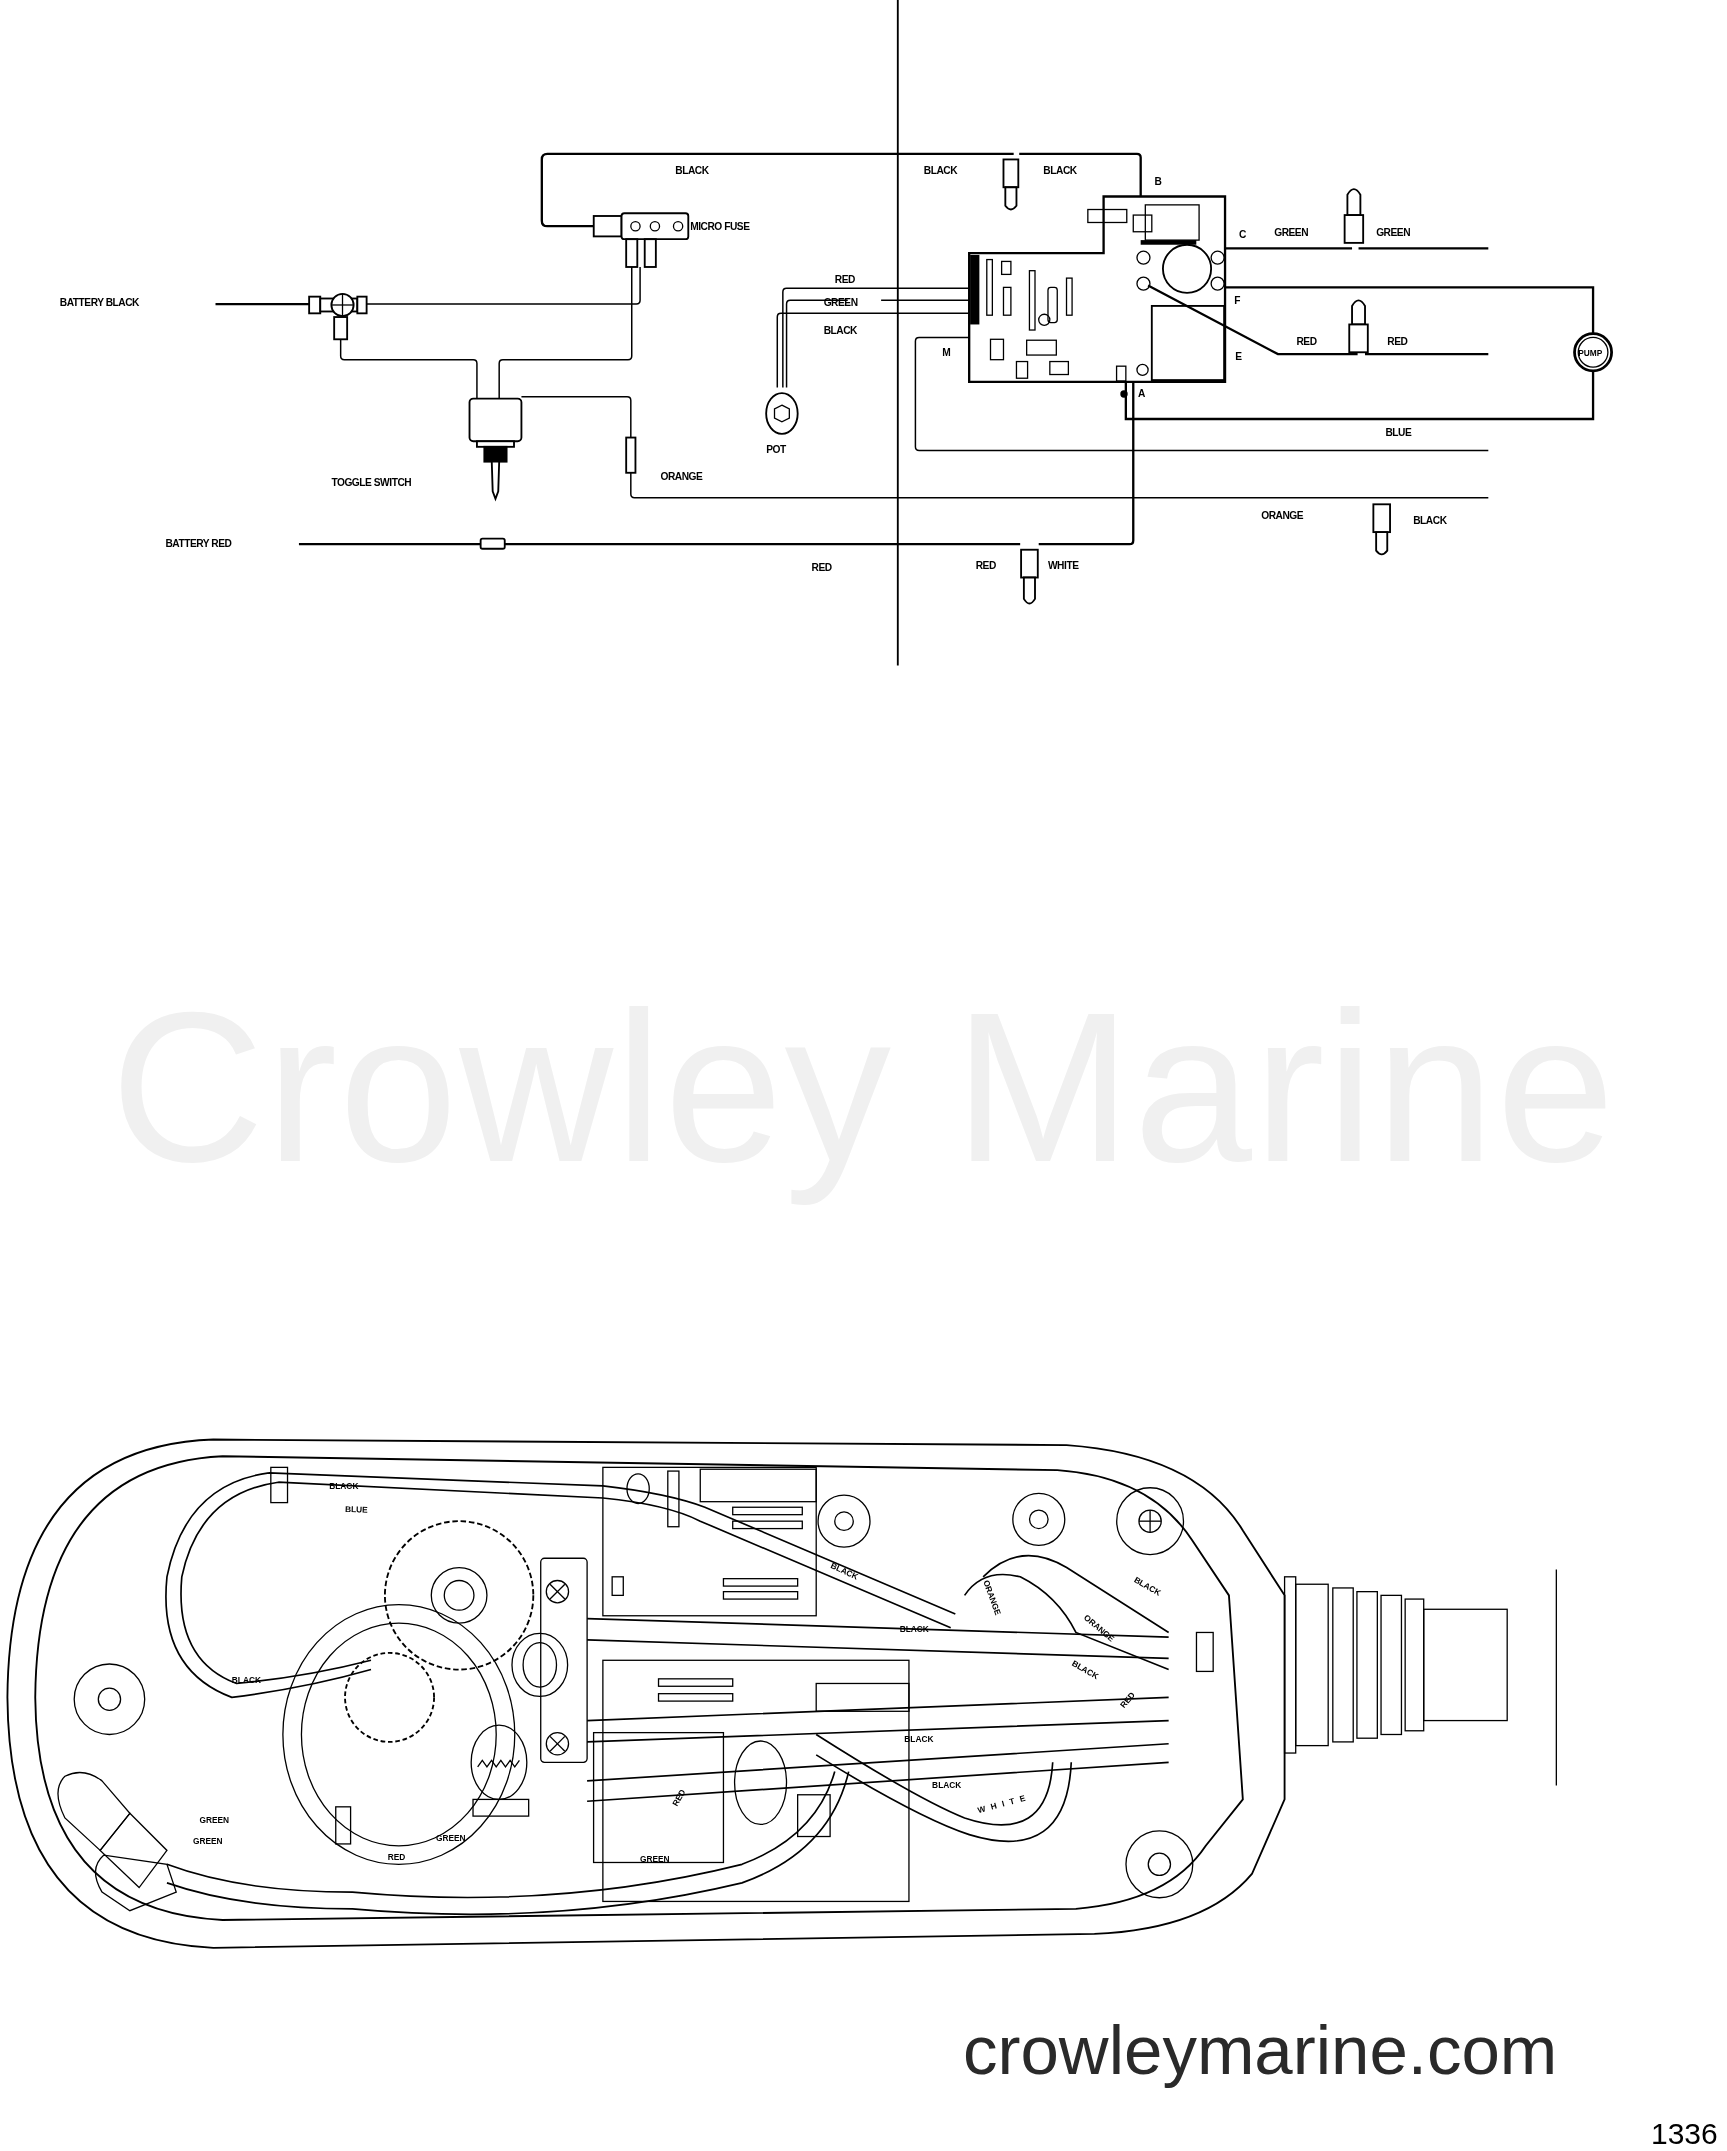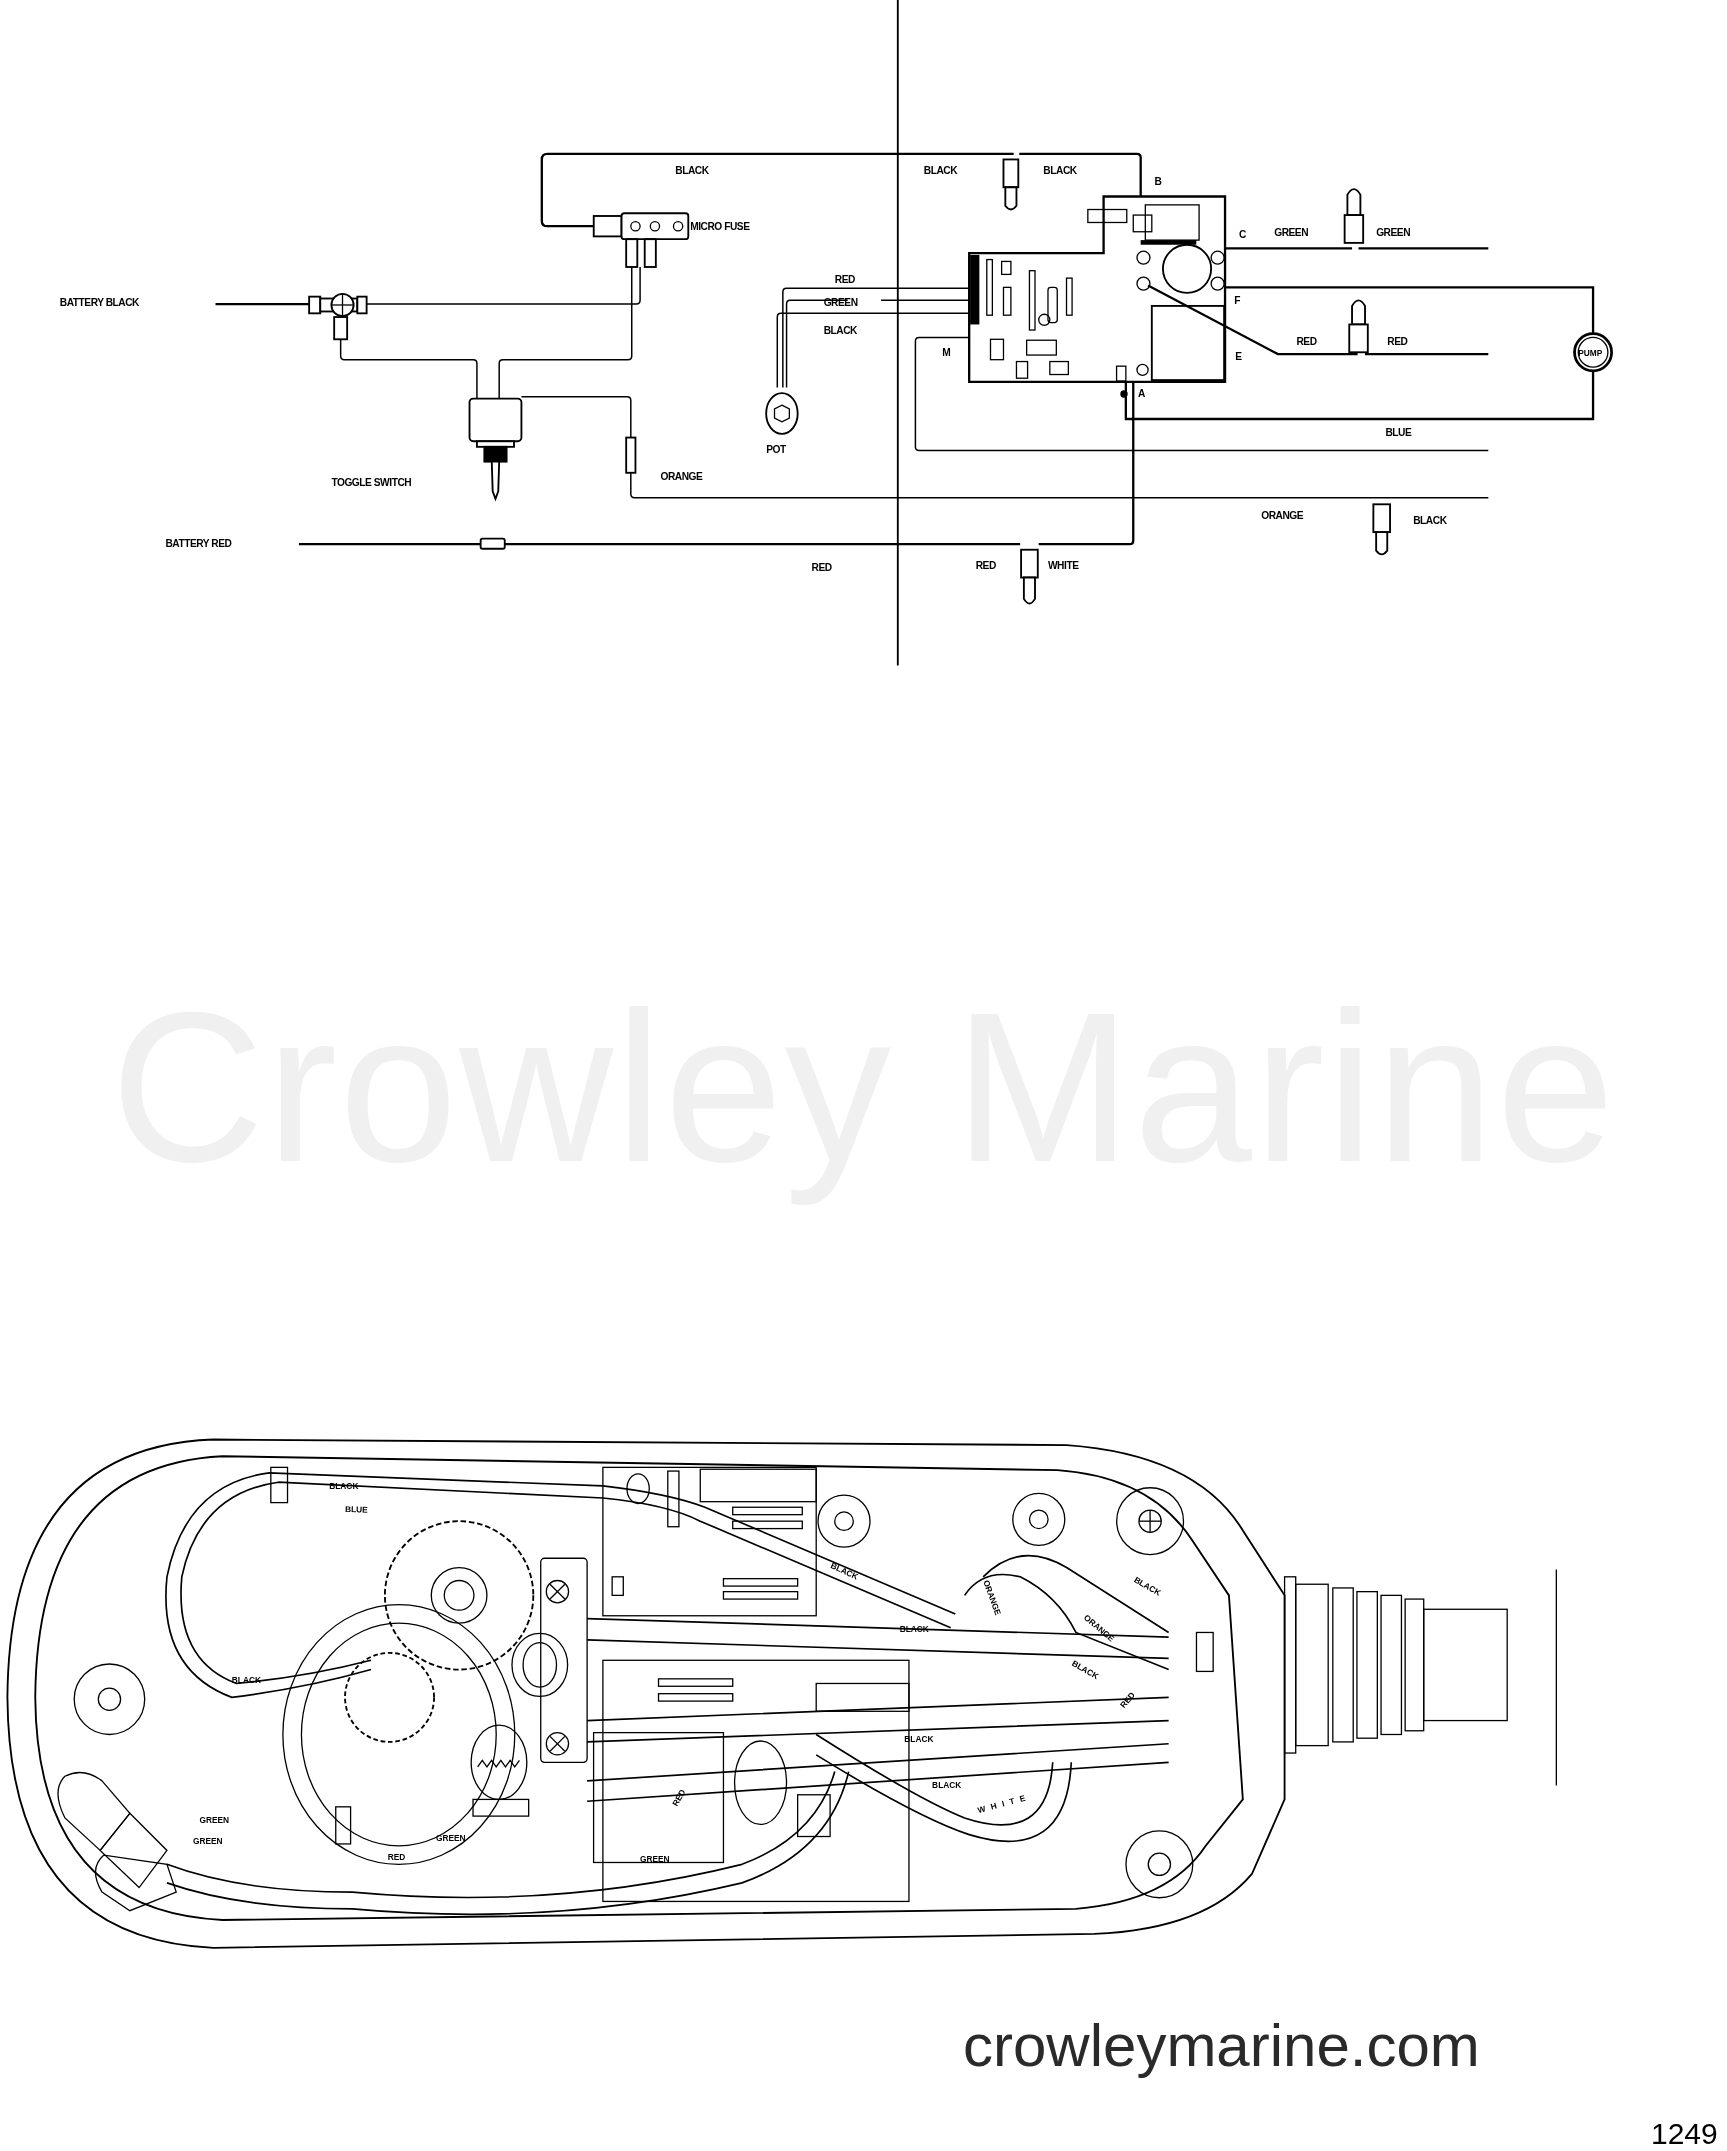--- a/index.html
+++ b/index.html
@@ -11,21 +11,21 @@
   .lbl-sm { font-family: "Liberation Sans", sans-serif; font-weight: 700; font-size: 9px; fill: #000; }
   .wire { fill: none; stroke: #000; stroke-width: 2.5; }
   .wire-thin { fill: none; stroke: #000; stroke-width: 1.6; }
   .line { fill: none; stroke: #000; stroke-width: 2; }
   .part { fill: #fff; stroke: #000; stroke-width: 2; }
   .thin { fill: none; stroke: #000; stroke-width: 1.4; }
   .watermark { position: absolute; left: 0; top: 965px; width: 1727px; text-align: center;
                font-family: "Liberation Sans", sans-serif; font-size: 213px; color: #f0f0f0;
                letter-spacing: 1.9px; white-space: nowrap; }
   .site { position: absolute; left: 963px; top: 2011px; font-family: "Liberation Sans", sans-serif;
-          font-size: 60px; color: #2a2a2a; white-space: nowrap; }
+          font-size: 69px; color: #2a2a2a; white-space: nowrap; }
   .fig { position: absolute; left: 1651px; top: 2117px; font-family: "Liberation Sans", sans-serif;
          font-size: 30px; color: #000; }
 </style>
 </head>
 <body>
 
 <div class="watermark">Crowley Marine</div>
 
 <svg width="1727" height="686" viewBox="0 0 1862 740">
 
@@ -299,14 +299,14 @@
   <text class="lbl-sm" x="208" y="1988">GREEN</text>
   <text class="lbl-sm" x="470" y="1985">GREEN</text>
   <text class="lbl-sm" x="690" y="2008">GREEN</text>
   <text class="lbl-sm" x="418" y="2005">RED</text>
   <text class="lbl-sm" x="730" y="1948" transform="rotate(-60 730 1948)">RED</text>
   <text class="lbl-sm" x="1212" y="1842" transform="rotate(-50 1212 1842)">RED</text>
   <text class="lbl-sm" x="1055" y="1955" transform="rotate(-15 1055 1955)" style="letter-spacing:6px">WHITE</text>
 </svg>
 
 <div class="site">crowleymarine.com</div>
-<div class="fig">1249</div>
+<div class="fig">1336</div>
 
 
 </body></html>

